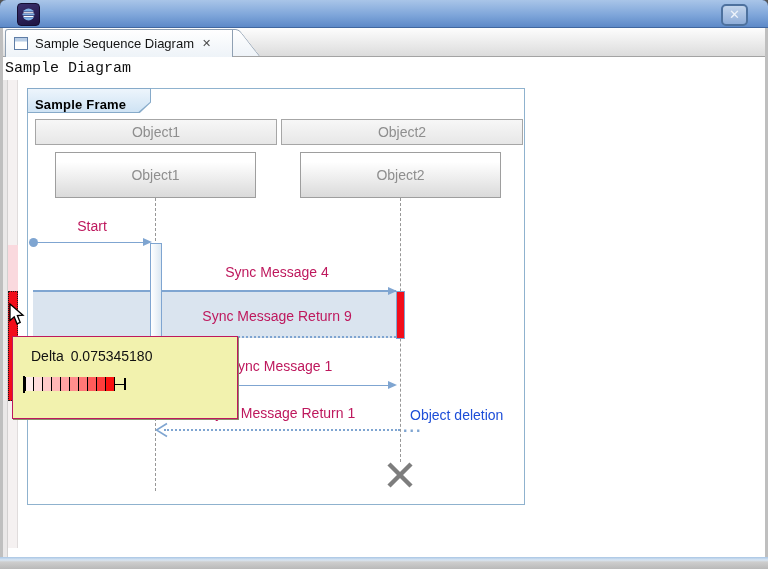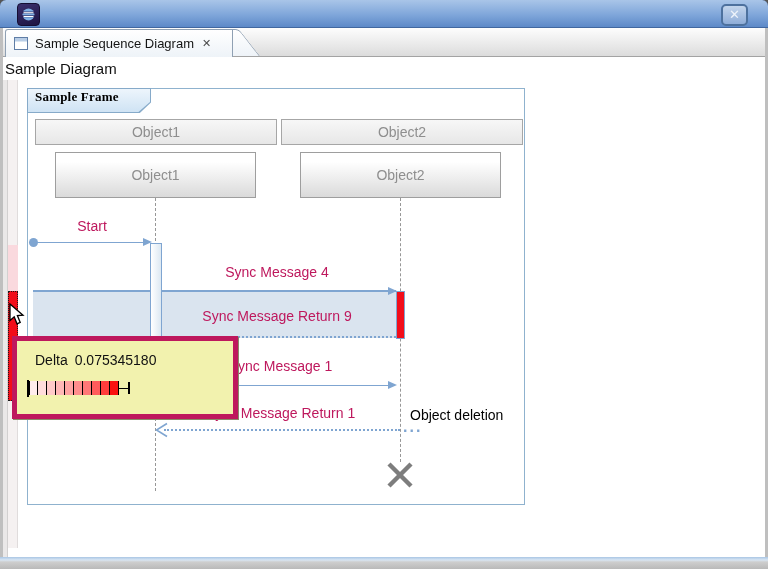--- a/index.html
+++ b/index.html
@@ -36,36 +36,36 @@
     border-top:1px solid #8fa0b3;border-right:1px solid #8fa0b3;
     transform:skewX(38deg);transform-origin:0 100%;border-radius:0 4px 0 0;}
   .tab-label{font-size:13px;color:#141414;margin:0 8px 0 7px;white-space:nowrap;position:relative;z-index:2;}
   .tab-close{font-size:11px;color:#4a4a4a;position:relative;z-index:2;cursor:default;}
   .toolbar{position:absolute;right:6px;top:30px;height:26px;display:flex;align-items:center;gap:4px;}
   .tool-btn{width:26px;height:26px;display:flex;align-items:center;justify-content:center;border-radius:4px;}
   .tool-btn.pressed{border:1px solid #8a8a8a;background:linear-gradient(180deg,#e9e9e9,#d2d2d2);}
   .menu-glyph{font-size:10px;color:#222;margin-left:2px;width:16px;text-align:center;}
   
   .subheader{position:absolute;left:3px;top:57px;width:762px;height:23px;background:#ffffff;
-    display:flex;align-items:center;}
+    display:flex;align-items:center;font-family:Liberation Mono, monospace;}
   .subheader span{font-size:15px;color:#101010;margin-left:2px;}
   
   .canvas{position:absolute;left:3px;top:80px;width:762px;height:477px;background:#ffffff;}
   .gutter{position:absolute;left:2px;top:80px;width:6px;height:477px;background:#eae8e8;border-right:1px solid #d2d0d0;}
   .comp-track{position:absolute;left:8px;top:80px;width:10px;height:468px;background:#f5f1f1;border-right:1px solid #e0dcdc;}
   .comp-pink{position:absolute;left:8px;top:245px;width:10px;height:46px;background:#fad9de;}
   .comp-red{position:absolute;left:8px;top:291px;width:10px;height:110px;background:#f20d1a;border:1px dotted #1a1a1a;}
   
   .frame{position:absolute;left:27px;top:88px;width:498px;height:417px;border:1px solid #8fb2ce;background:#fff;}
   .frame-label{position:absolute;left:27px;top:88px;width:124px;height:25px;
     clip-path:polygon(0 0,100% 0,100% 58%,91% 100%,0 100%);background:#86aac9;}
   .frame-label-in{position:absolute;left:1px;top:1px;right:1px;bottom:1px;
     clip-path:polygon(0 0,100% 0,100% 56%,90.5% 100%,0 100%);
     background:linear-gradient(180deg,#edf5fc,#cfe3f4);
-    display:flex;align-items:flex-start;font-family:Liberation Serif, serif;}
+    display:flex;align-items:flex-end;}
   .frame-label-in b{font-size:13px;color:#000;margin-left:7px;letter-spacing:.2px;}
   .head-bar{position:absolute;top:119px;height:26px;width:242px;
     background:linear-gradient(180deg,#f7f7f7,#e7e7e7);border:1px solid #a6a6a6;
     display:flex;align-items:center;justify-content:center;font-size:14px;color:#8e8e8e;}
   .ll-box{position:absolute;top:152px;height:46px;width:201px;
     background:linear-gradient(180deg,#ffffff 20%,#dadada 100%);border:1px solid #9e9e9e;
     display:flex;align-items:center;justify-content:center;font-size:14px;color:#8e8e8e;}
   .lifeline{position:absolute;width:0;border-left:1px dashed #979797;}
   
   .msg-label{position:absolute;font-size:14px;color:#be185d;white-space:nowrap;transform:translateX(-50%);}
@@ -74,24 +74,24 @@
   .arrow-right{position:absolute;width:0;height:0;border-left:9px solid #7fa5d1;
     border-top:4.5px solid transparent;border-bottom:4.5px solid transparent;}
   .highlight{position:absolute;left:33px;top:290px;width:363px;height:48px;background:#dae4ef;
     border-top:2px solid #7fa5d1;border-bottom:2px dotted #7fa5d1;}
   .start-circle{position:absolute;left:29px;top:238px;width:9px;height:9px;border-radius:50%;background:#7fa5d1;}
   .exec-bar{position:absolute;left:150px;top:243px;width:12px;height:148px;
     border:1px solid #7fa5d1;background:linear-gradient(90deg,#ffffff,#dce8f2);}
   .red-bar{position:absolute;left:396px;top:291px;width:9px;height:48px;background:#f20d1a;border:1px solid #7fa5d1;}
   .dotted-line{position:absolute;height:0;border-top:2px dotted #7fa5d1;}
   .ellipsis{position:absolute;left:403px;top:418px;font-size:16px;font-weight:bold;color:#7fa5d1;letter-spacing:2px;}
-  .del-label{position:absolute;left:410px;top:407px;font-size:14px;color:#000000;white-space:nowrap;}
+  .del-label{position:absolute;left:410px;top:407px;font-size:14px;color:#1d4ed8;white-space:nowrap;}
   
   .tooltip{position:absolute;left:12px;top:336px;width:226px;height:83px;background:#f2f2ae;
-    border:5px solid #be185d;box-shadow:1px 1px 0 #8a8a6a;}
+    border:1px solid #be185d;box-shadow:1px 1px 0 #8a8a6a;}
   .tt-row1{position:absolute;left:18px;top:11px;display:flex;font-size:14px;color:#111;}
   .tt-label{margin-right:7px;}
   .tt-scale{position:absolute;left:10px;top:38px;display:flex;align-items:center;height:18px;}
   .tt-tick{width:2px;height:17px;background:#000;}
   .tt-seg{width:9px;height:14px;border-right:1px solid #000;}
   .tt-seg:first-child{border-left:1px solid #000;}
   .tt-conn{width:9px;height:1px;background:#000;}
   .tt-endtick{width:2px;height:12px;background:#000;}
   .tt-minmax{position:absolute;top:57px;left:10px;width:120px;display:flex;font-size:14px;color:#111;}
   .tt-min{width:66px;}

